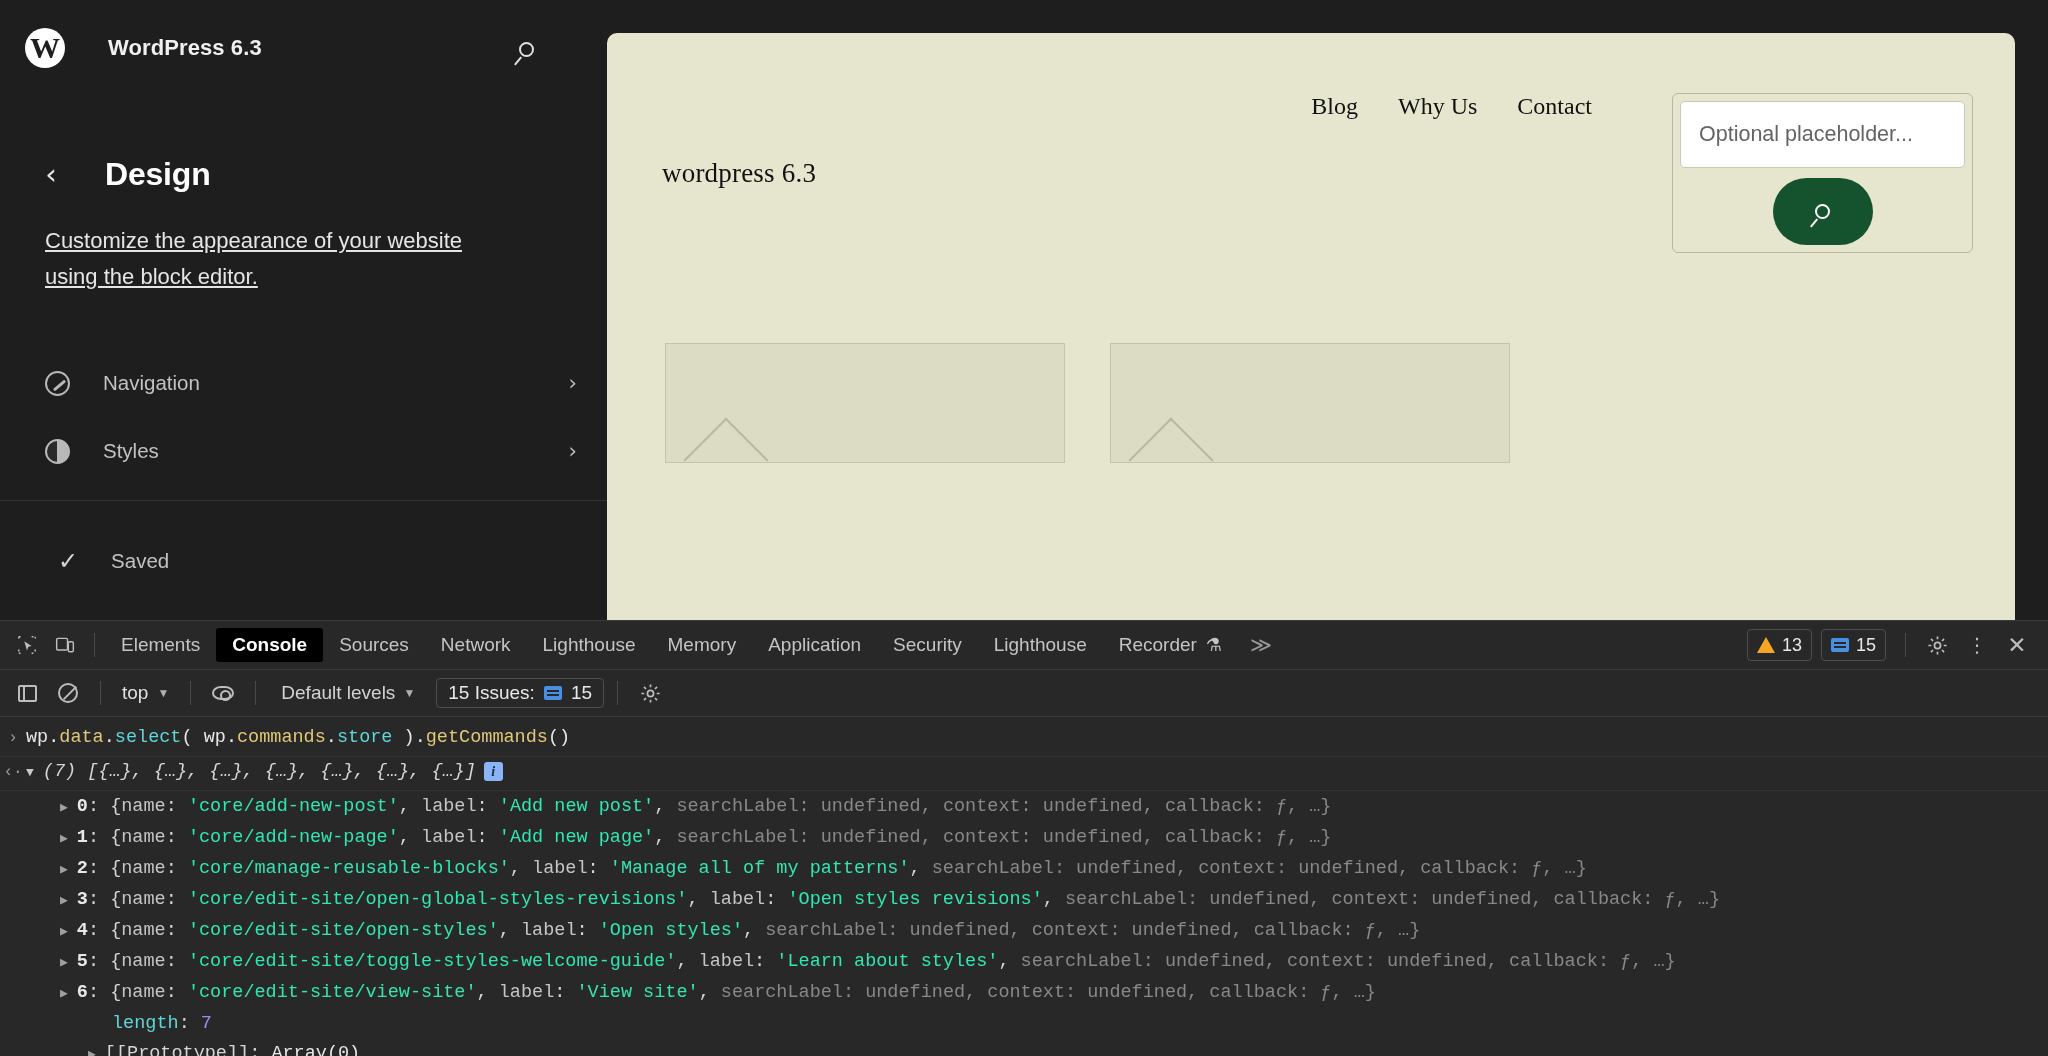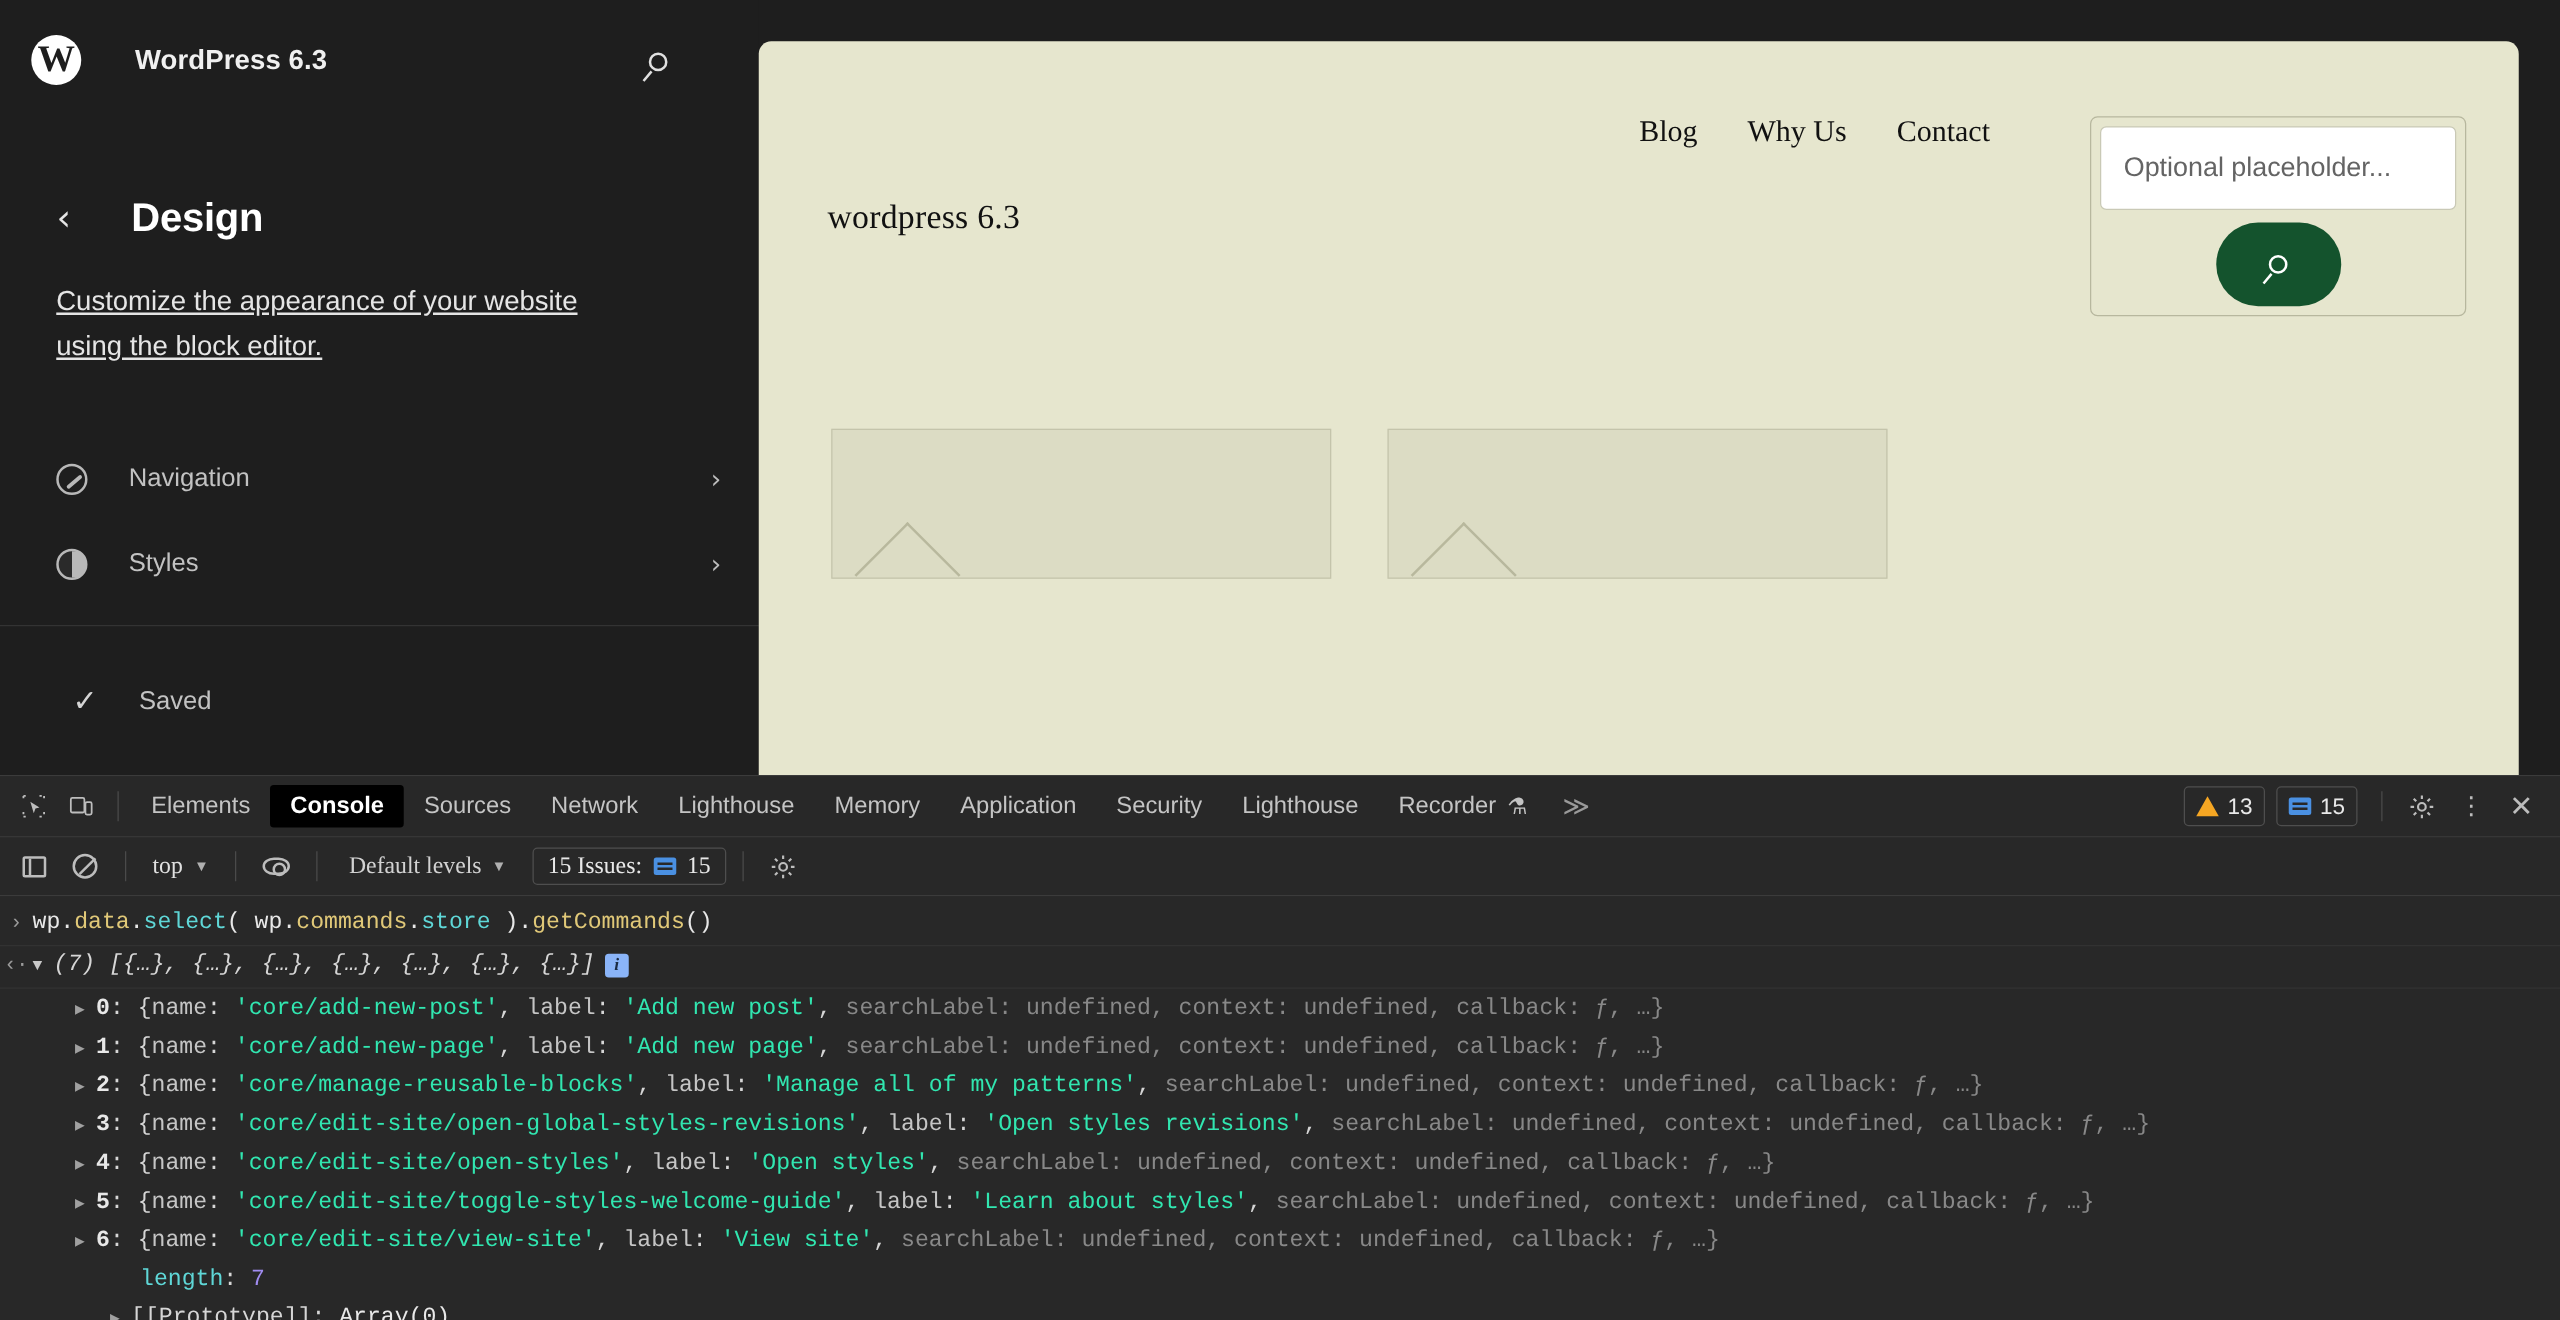--- a/index.html
+++ b/index.html
@@ -345,21 +345,20 @@
   .xclose { color: #bdbdbd; font-size: 23px; }
 
   .dt-filterbar {
     height: 47px;
     display: flex;
     align-items: center;
     padding: 0 12px 0 8px;
     border-bottom: 1px solid #3b3b3b;
     background: #282828;
     gap: 3px;
-    font-family: Liberation Serif, serif;
   }
   .sidebar-toggle-icon {
     width: 19px; height: 17px;
     border: 2px solid #bdbdbd;
     border-radius: 2px;
     position: relative;
   }
   .sidebar-toggle-icon::after {
     content: "";
     position: absolute;

